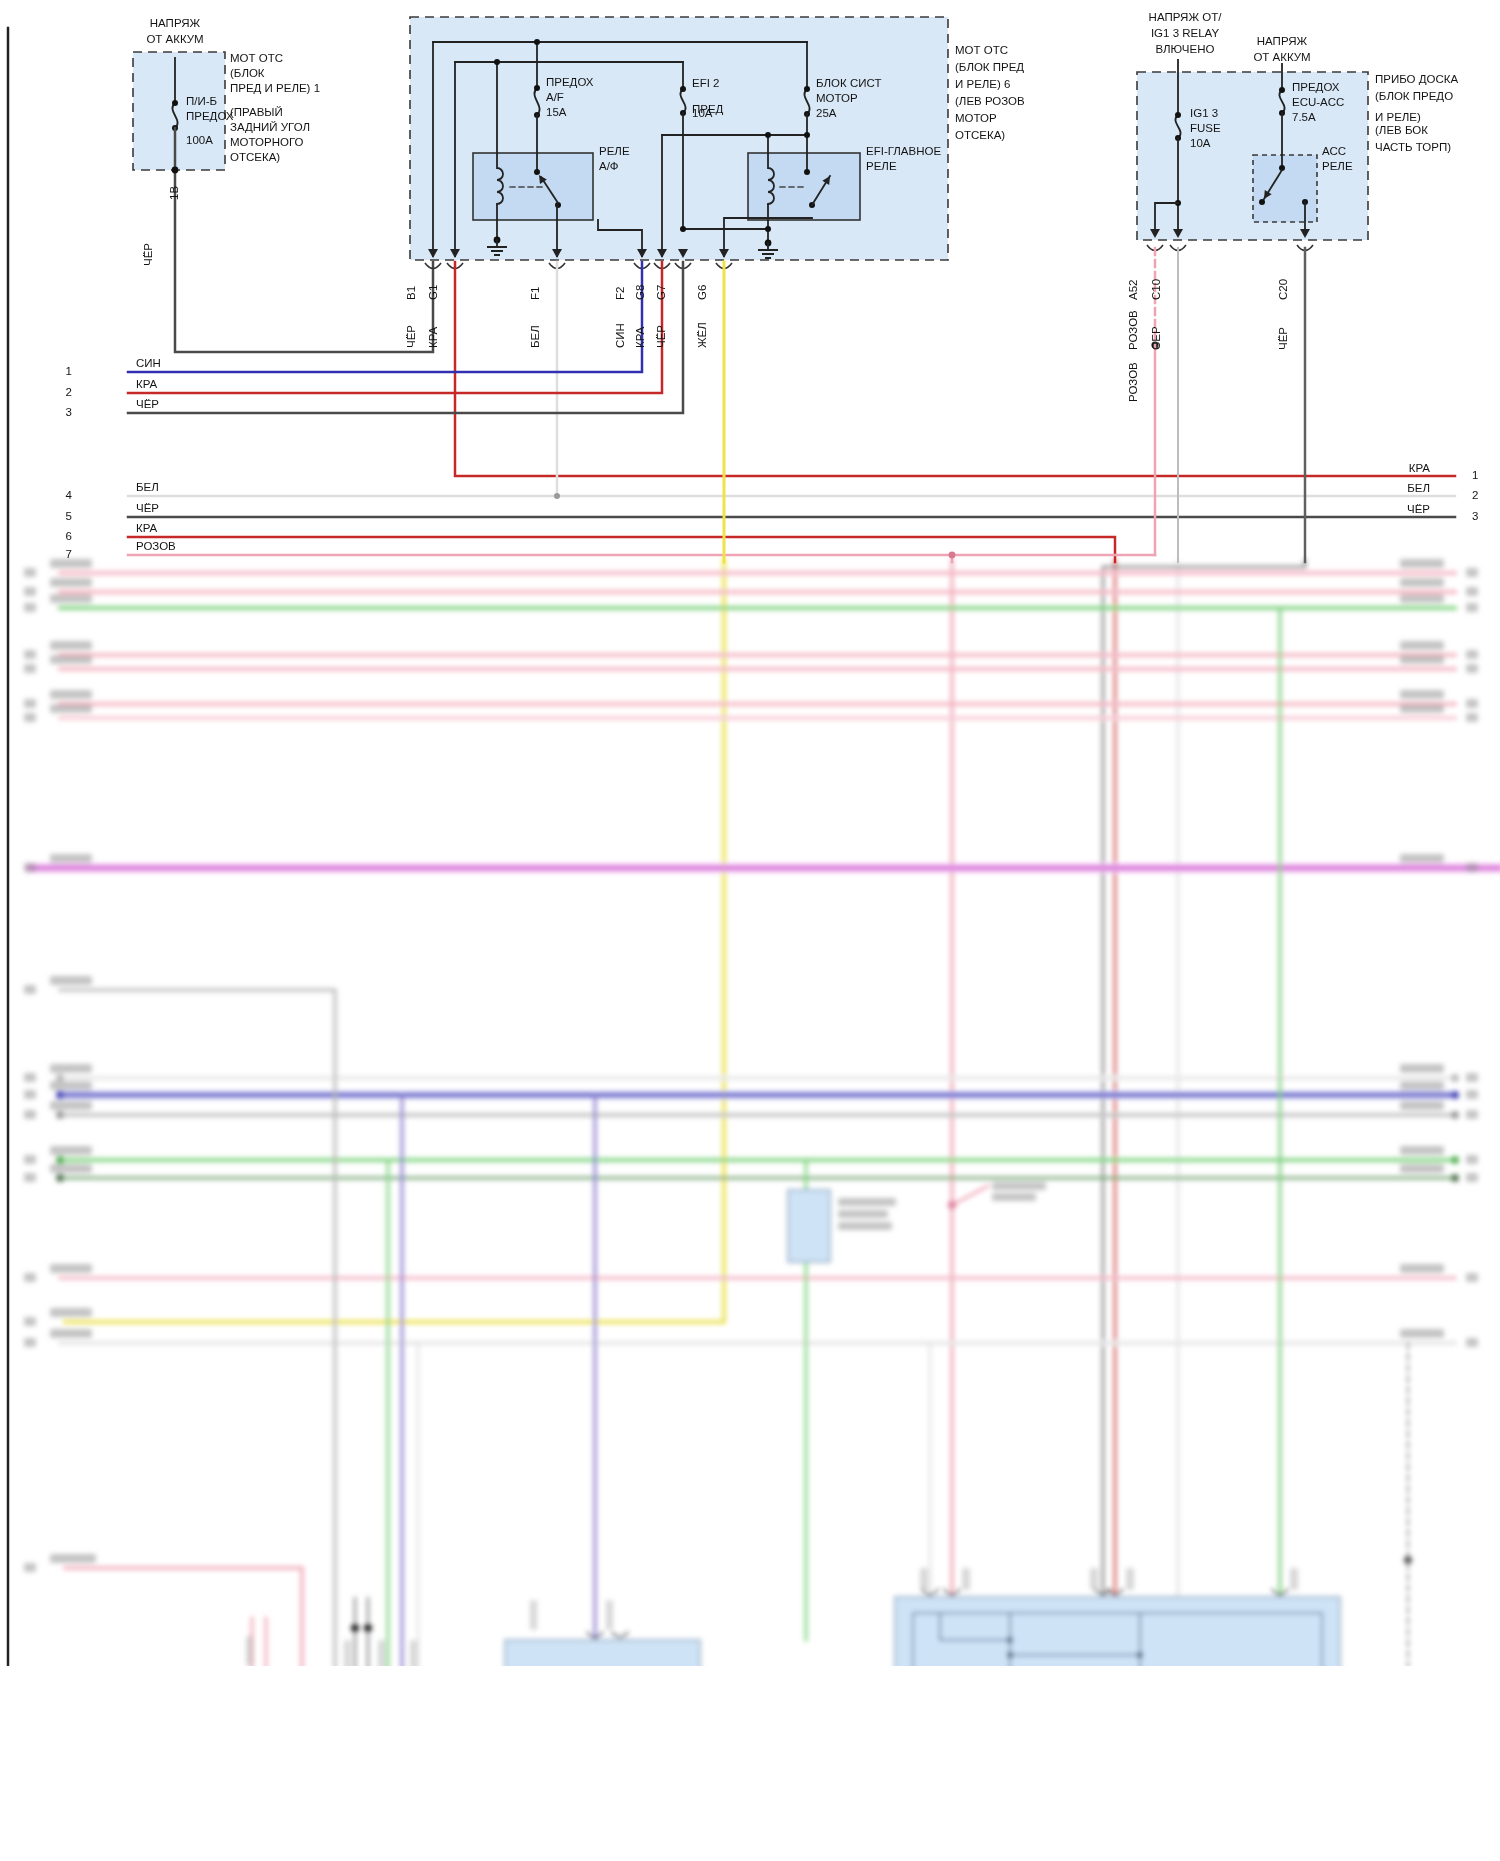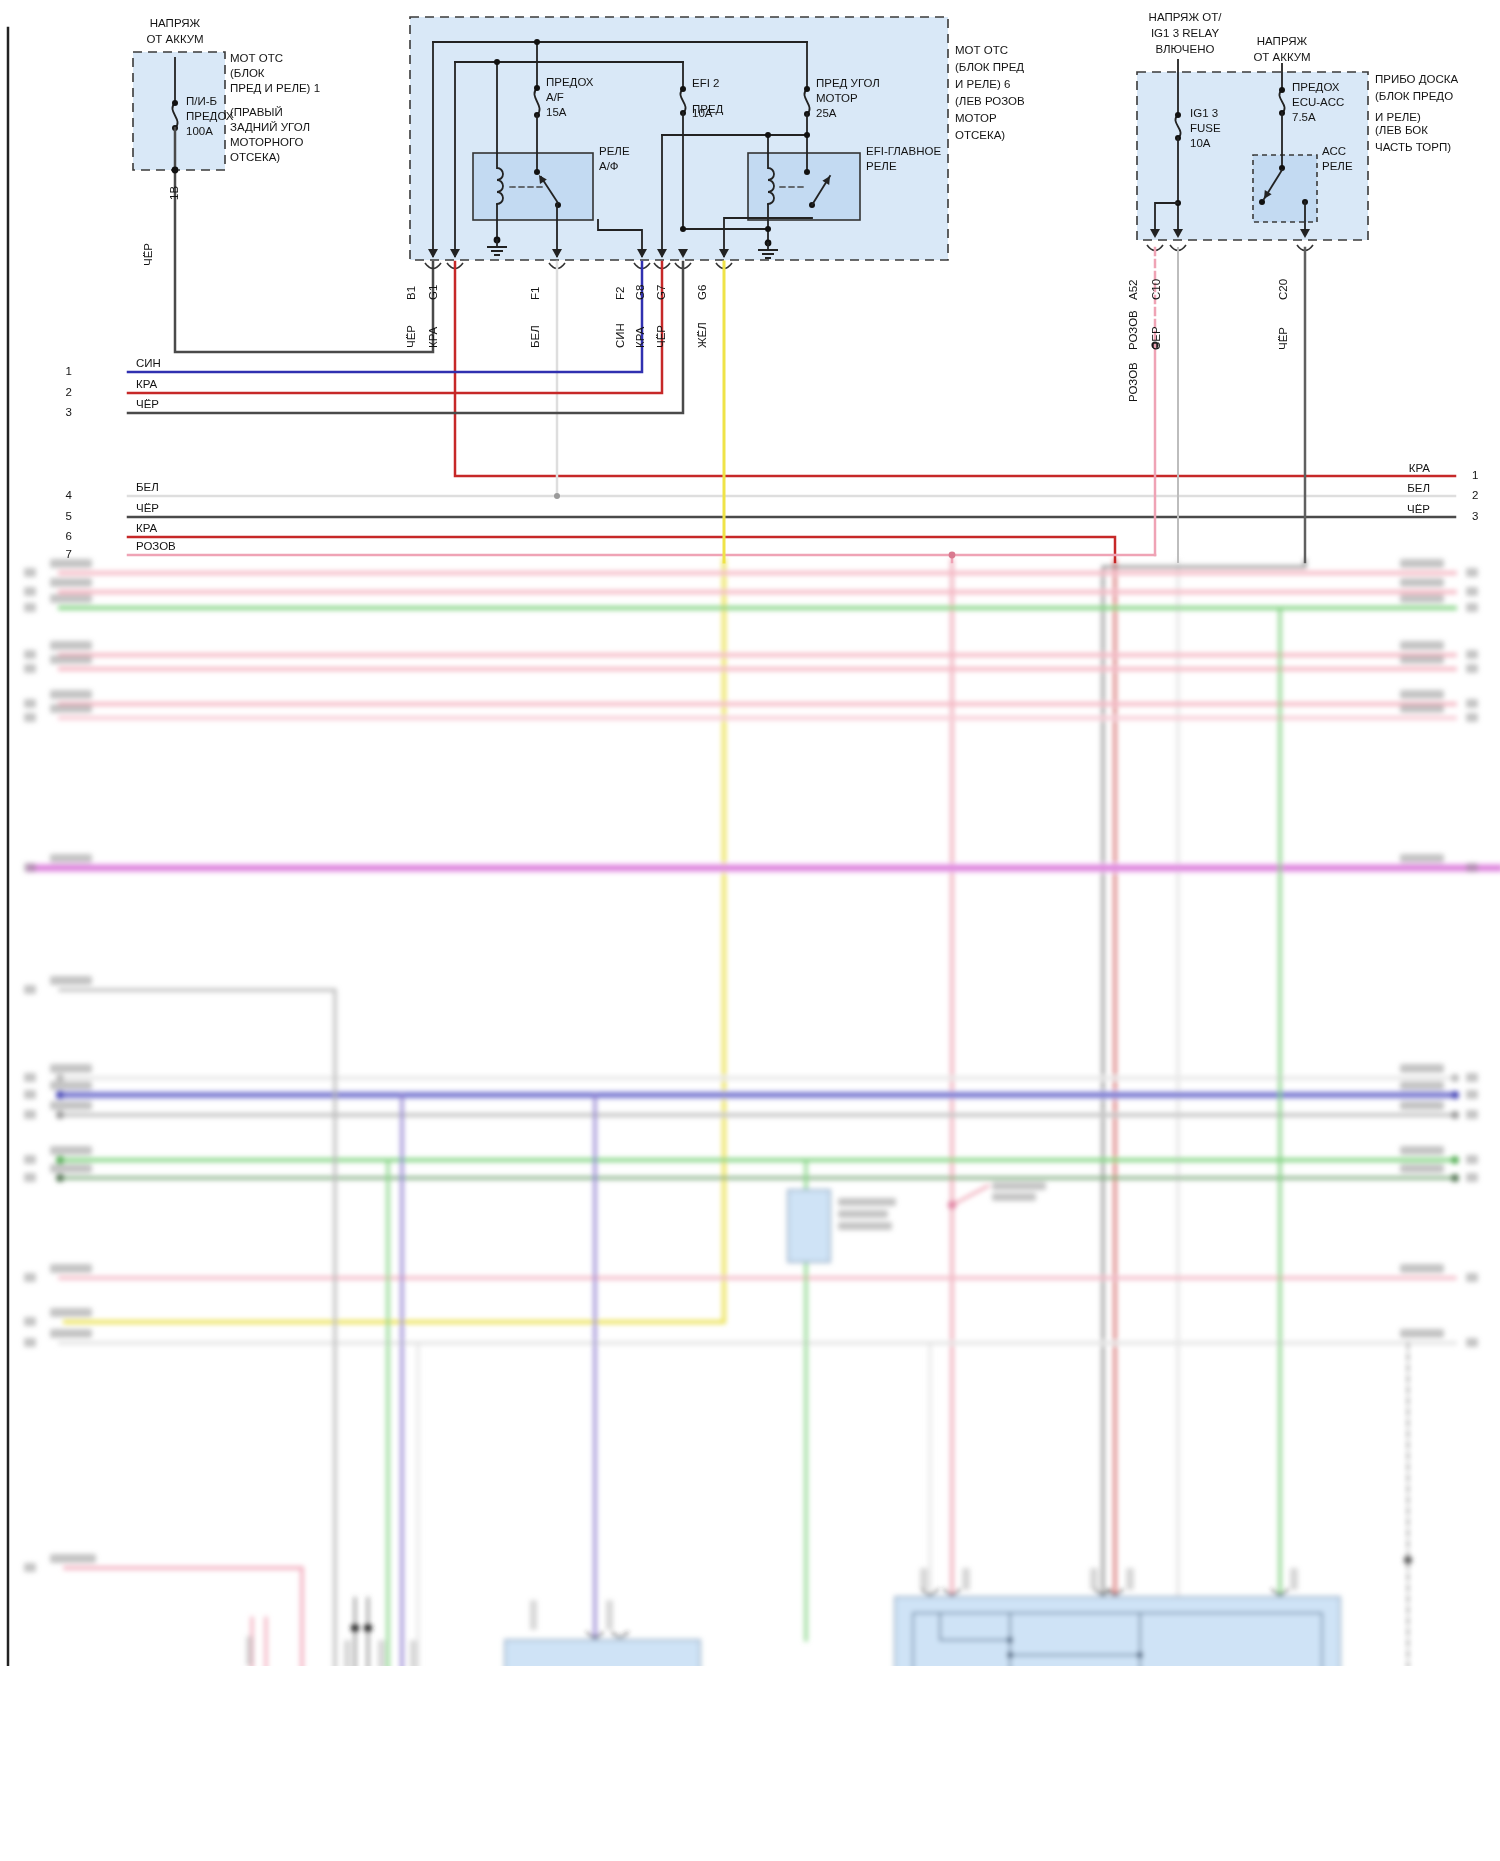--- a/index.html
+++ b/index.html
@@ -335,21 +335,21 @@
         <polyline points="1155,345 1155,555" fill="none" stroke="#efa3b5" stroke-width="2.5" stroke-linecap="square" stroke-linejoin="miter"></polyline>
         <polyline points="1178,248 1178,562" fill="none" stroke="#bdbdbd" stroke-width="2" stroke-linecap="square" stroke-linejoin="miter"></polyline>
         <polyline points="1305,248 1305,562" fill="none" stroke="#606060" stroke-width="2.5" stroke-linecap="square" stroke-linejoin="miter"></polyline>
       </g>
     </svg>
 
   <div class="lbl c" style="left:115px;top:16px;width:120px">НАПРЯЖ</div>
   <div class="lbl c" style="left:115px;top:32px;width:120px">ОТ АККУМ</div>
   <div class="lbl" style="left:186px;top:94px">П/И-Б</div>
   <div class="lbl" style="left:186px;top:109px">ПРЕДОХ</div>
-  <div class="lbl" style="left:186px;top:124px">100А</div>
+  <div class="lbl" style="left:186px;top:133px">100А</div>
   <div class="lbl" style="left:230px;top:51px">МОТ ОТС</div>
   <div class="lbl" style="left:230px;top:66px">(БЛОК</div>
   <div class="lbl" style="left:230px;top:81px">ПРЕД И РЕЛЕ) 1</div>
   <div class="lbl" style="left:230px;top:105px">(ПРАВЫЙ</div>
   <div class="lbl" style="left:230px;top:120px">ЗАДНИЙ УГОЛ</div>
   <div class="lbl" style="left:230px;top:135px">МОТОРНОГО</div>
   <div class="lbl" style="left:230px;top:150px">ОТСЕКА)</div>
   <div class="vlbl" style="left:181px;top:186px">1В</div>
   <div class="vlbl" style="left:155px;top:252px">ЧЁР</div>
 
@@ -358,21 +358,21 @@
   <div class="lbl" style="left:955px;top:77px">И РЕЛЕ) 6</div>
   <div class="lbl" style="left:955px;top:94px">(ЛЕВ РОЗОВ</div>
   <div class="lbl" style="left:955px;top:111px">МОТОР</div>
   <div class="lbl" style="left:955px;top:128px">ОТСЕКА)</div>
   <div class="lbl" style="left:546px;top:75px">ПРЕДОХ</div>
   <div class="lbl" style="left:546px;top:90px">A/F</div>
   <div class="lbl" style="left:546px;top:105px">15А</div>
   <div class="lbl" style="left:692px;top:76px">EFI 2</div>
   <div class="lbl" style="left:692px;top:102px">ПРЕД</div>
   <div class="lbl" style="left:692px;top:106px">10А</div>
-  <div class="lbl" style="left:816px;top:76px">ПРЕД УГОЛ</div>
+  <div class="lbl" style="left:816px;top:76px">БЛОК СИСТ</div>
   <div class="lbl" style="left:816px;top:91px">МОТОР</div>
   <div class="lbl" style="left:816px;top:106px">25А</div>
   <div class="lbl" style="left:599px;top:144px">РЕЛЕ</div>
   <div class="lbl" style="left:599px;top:159px">А/Ф</div>
   <div class="lbl" style="left:866px;top:144px">EFI-ГЛАВНОЕ</div>
   <div class="lbl" style="left:866px;top:159px">РЕЛЕ</div>
   <div class="vlbl" style="left:418px;top:286px">B1</div>
   <div class="vlbl" style="left:440px;top:286px">G1</div>
   <div class="vlbl" style="left:542px;top:286px">F1</div>
   <div class="vlbl" style="left:627px;top:286px">F2</div>

